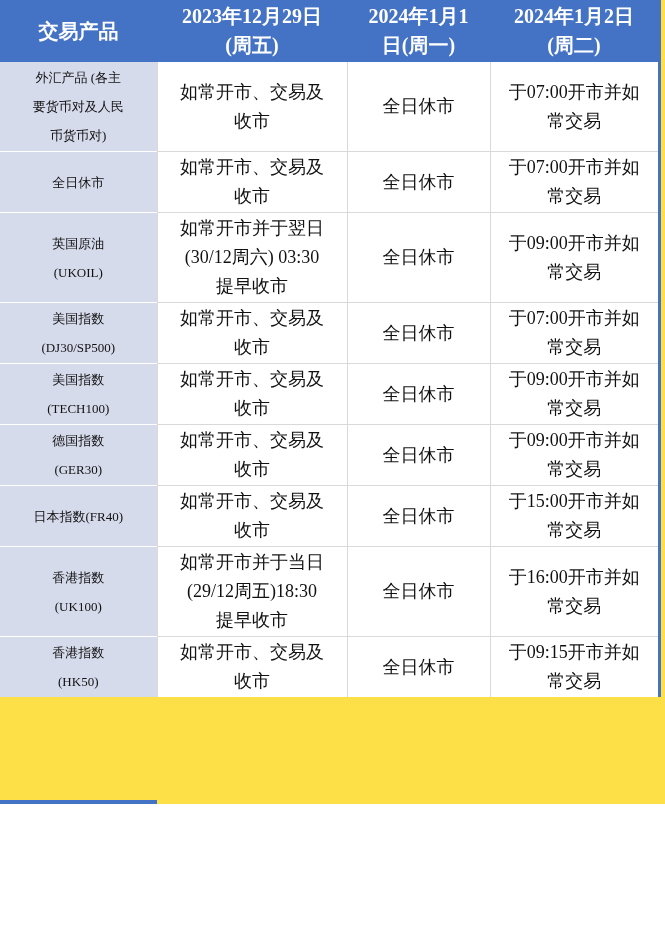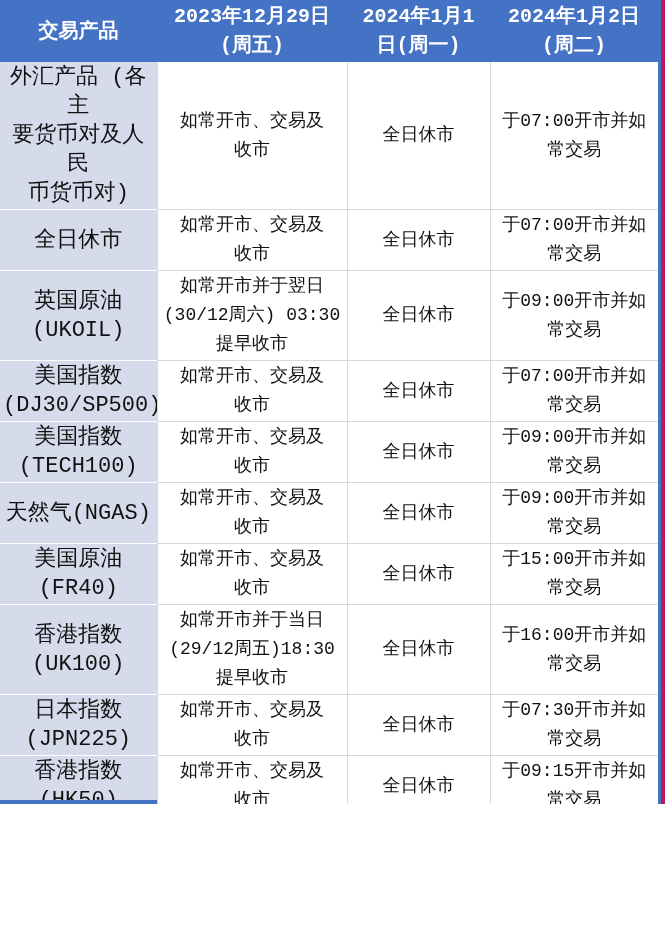--- a/index.html
+++ b/index.html
@@ -1,22 +1,22 @@
 <!DOCTYPE html>
 <html><head>
 <meta charset="utf-8">
 <style>
   html, body { margin: 0; padding: 0; background: #ffffff; }
   .page {
     position: relative;
     width: 665px;
     height: 804px;
     overflow: hidden;
-    background: #be185d;
-    font-family: Liberation Mono, monospace;
+    background: #fde047;
+    font-family: Liberation Serif, serif;
     color: #111111;
   }
   .tablewrap {
     position: absolute;
     left: 0; top: 0;
     width: 658px;
     border-right: 3px solid #4472C4;
   }
   table.schedule {
     border-collapse: collapse;
@@ -38,21 +38,21 @@
     background: #4472C4;
     color: #ffffff;
     font-weight: 700;
     font-size: 20px;
     padding: 2px 3px;
     border: none;
   }
   
   .schedule tbody th {
     background: #D6DBEC;
-    font-size: 22px;
+    font-size: 13px;
     border-top: 1px solid #ffffff;
   }
   
   .schedule tbody td {
     background: #ffffff;
     border-top: 1px solid #D9D9D9;
     border-left: 1px solid #D9D9D9;
   }
   .schedule tbody tr:first-child th,
   .schedule tbody tr:first-child td { border-top: none; }
@@ -127,52 +127,44 @@
         <tr>
           <th>美国指数
 (TECH100)</th>
           <td>如常开市、交易及
 收市</td>
           <td>全日休市</td>
           <td>于09:00开市并如
 常交易</td>
         </tr>
         <tr>
-          <th>天然气(NGAS)</th>
+          <th>德国指数
+(GER30)</th>
           <td>如常开市、交易及
 收市</td>
           <td>全日休市</td>
           <td>于09:00开市并如
 常交易</td>
         </tr>
         <tr>
-          <th>美国原油(FR40)</th>
+          <th>日本指数(FR40)</th>
           <td>如常开市、交易及
 收市</td>
           <td>全日休市</td>
           <td>于15:00开市并如
 常交易</td>
         </tr>
         <tr>
           <th>香港指数
 (UK100)</th>
           <td>如常开市并于当日
 (29/12周五)18:30
 提早收市</td>
           <td>全日休市</td>
           <td>于16:00开市并如
-常交易</td>
-        </tr>
-        <tr>
-          <th>日本指数
-(JPN225)</th>
-          <td>如常开市、交易及
-收市</td>
-          <td>全日休市</td>
-          <td>于07:30开市并如
 常交易</td>
         </tr>
         <tr>
           <th>香港指数
 (HK50)</th>
           <td>如常开市、交易及
 收市</td>
           <td>全日休市</td>
           <td>于09:15开市并如
 常交易</td>

